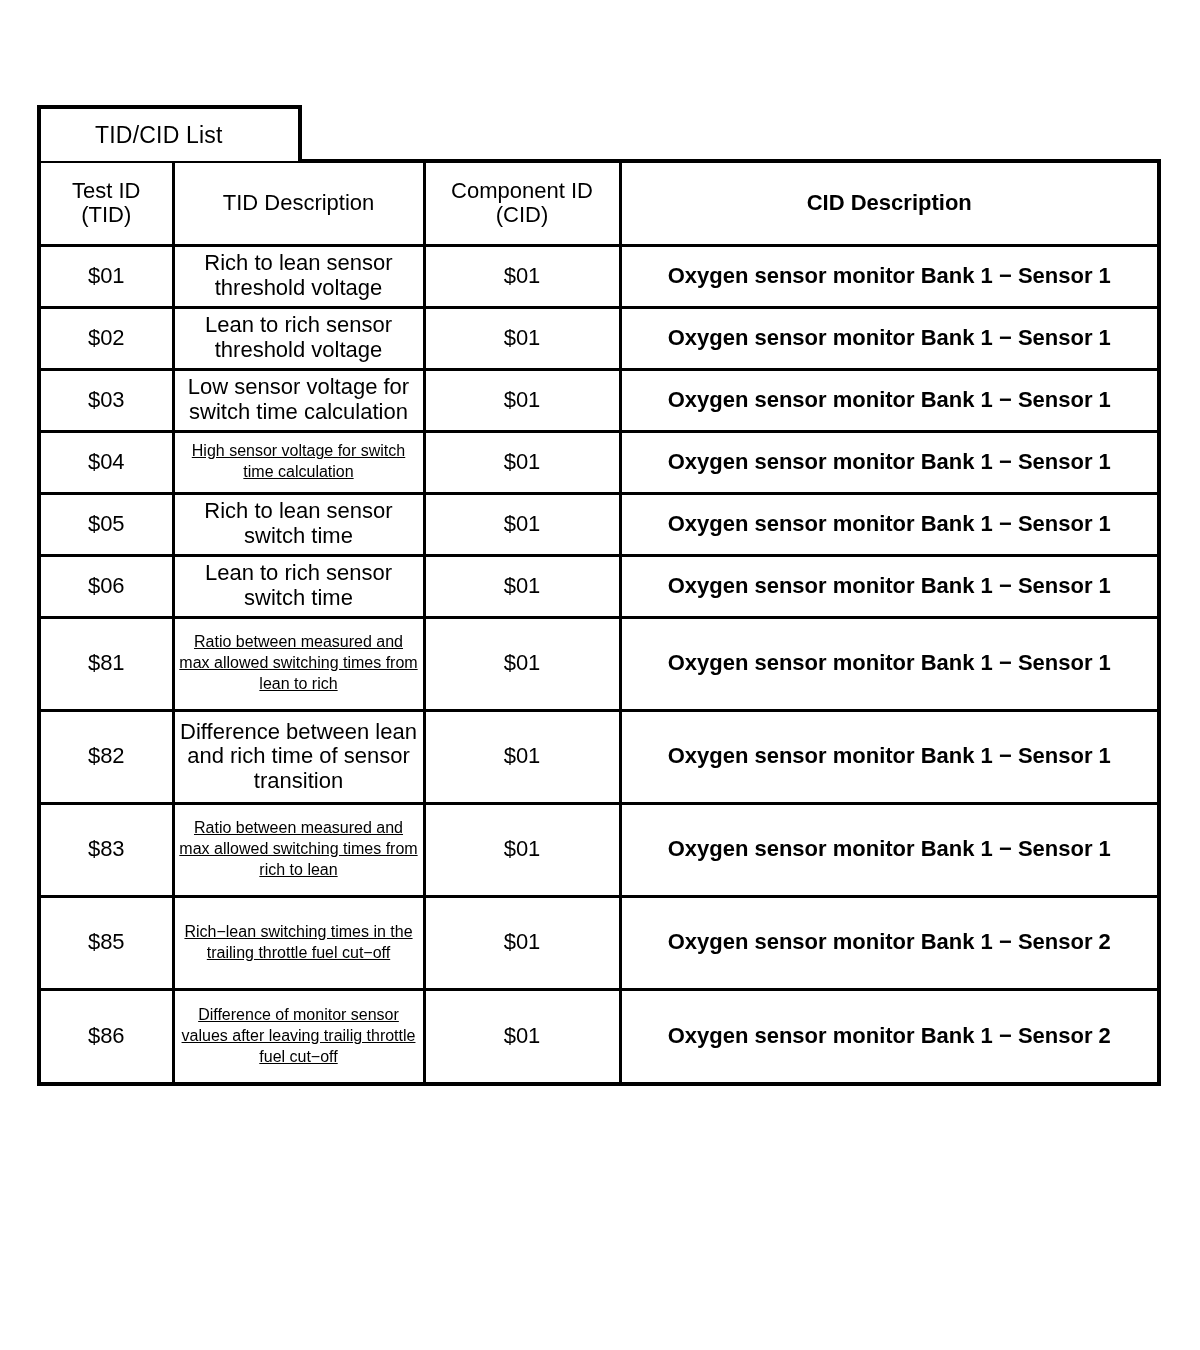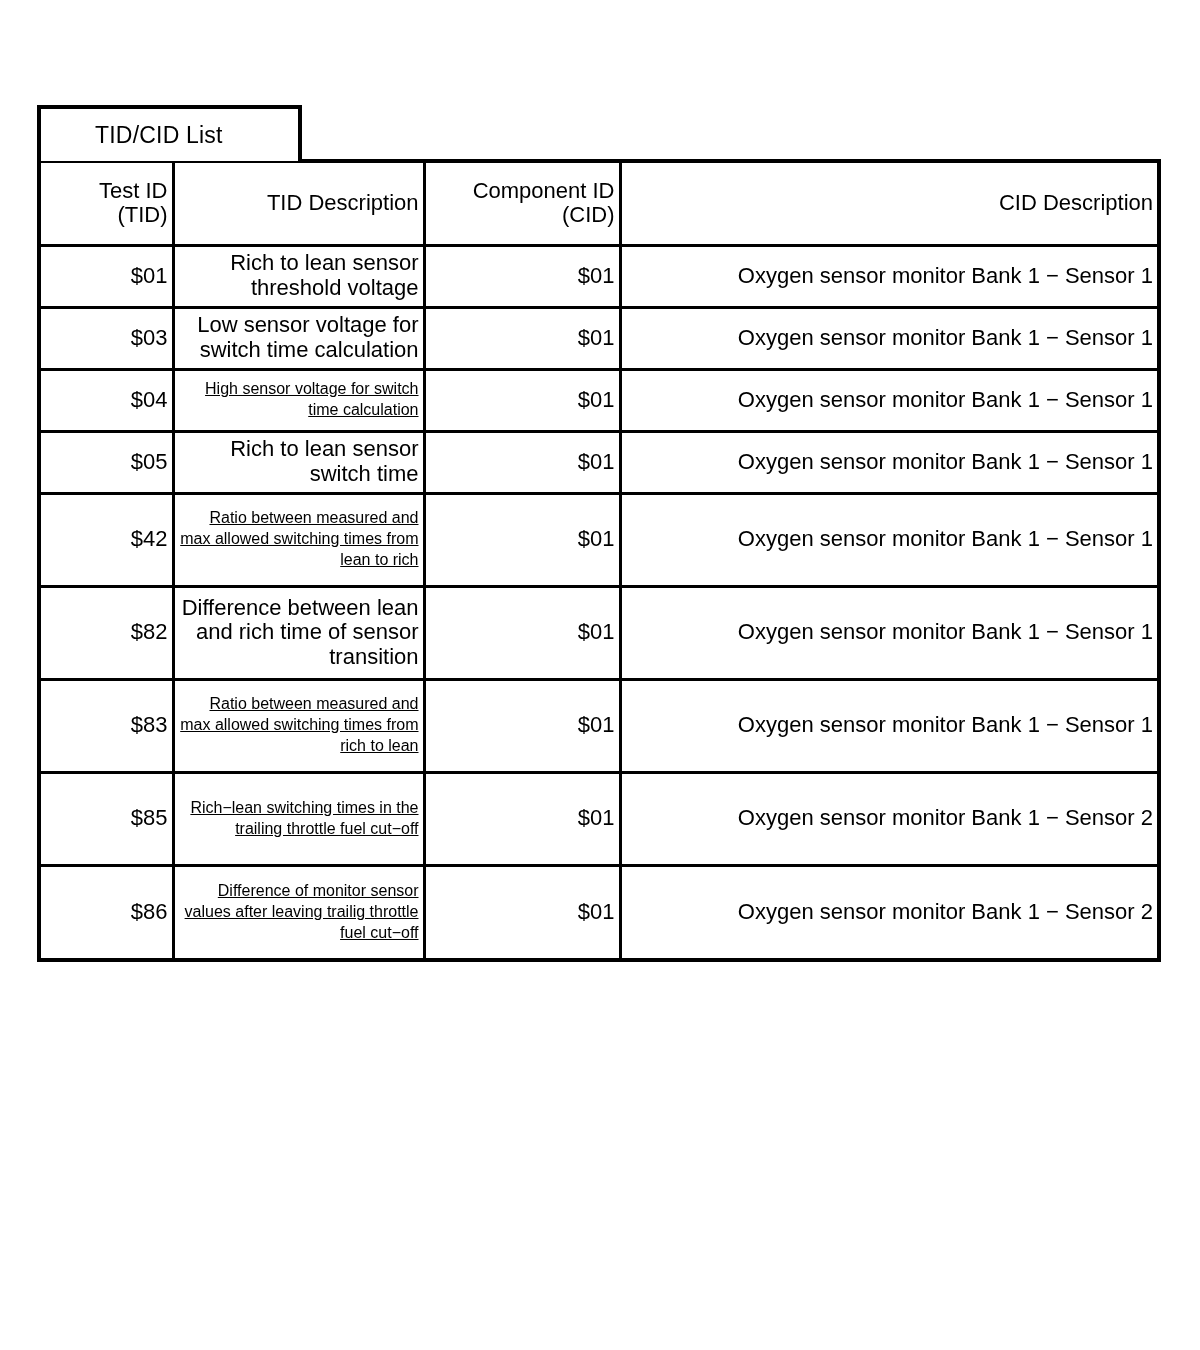--- a/index.html
+++ b/index.html
@@ -51,31 +51,31 @@
   }
 
   table.grid {
     width: 100%;
     border-collapse: collapse;
     table-layout: fixed;
   }
   table.grid td {
     border: 3px solid #000;
     background: #fff;
-    text-align: right;
+    text-align: center;
     vertical-align: middle;
     padding: 2px 4px;
     box-sizing: border-box;
     line-height: 1.12;
   }
   
   table.grid tr:first-child td { border-top: none; }
   table.grid tr:last-child td  { border-bottom: none; }
   table.grid td:first-child    { border-left: none; }
-  table.grid td:last-child     { border-right: none; }
+  table.grid td:last-child     { border-right: none; font-weight: bold; }
 
   
   col.c-tid  { width: 132px; }
   col.c-tdesc{ width: 251px; }
   col.c-cid  { width: 196px; }
   col.c-cdesc{ width: 537px; }
 
   
   tr.header-row td { height: 82px; }
   .hdr {
@@ -129,39 +129,51 @@
         </td>
       </tr>
 
     <tr class="r-short">
           <td class="tid-cell">$01</td>
           <td class="tdesc-cell sz-lg">Rich to lean sensor threshold voltage</td>
           <td class="cid-cell">$01</td>
           <td class="cdesc-cell nowrap">Oxygen sensor monitor Bank 1 − Sensor 1</td>
         </tr>
         <tr class="r-short">
+          <td class="tid-cell">$02</td>
+          <td class="tdesc-cell sz-lg">Lean to rich sensor threshold voltage</td>
+          <td class="cid-cell">$01</td>
+          <td class="cdesc-cell nowrap">Oxygen sensor monitor Bank 1 − Sensor 1</td>
+        </tr>
+        <tr class="r-short">
           <td class="tid-cell">$03</td>
           <td class="tdesc-cell sz-lg">Low sensor voltage for switch time calculation</td>
           <td class="cid-cell">$01</td>
           <td class="cdesc-cell nowrap">Oxygen sensor monitor Bank 1 − Sensor 1</td>
         </tr>
         <tr class="r-short">
           <td class="tid-cell">$04</td>
           <td class="tdesc-cell sz-sm">High sensor voltage for switch time calculation</td>
           <td class="cid-cell">$01</td>
           <td class="cdesc-cell nowrap">Oxygen sensor monitor Bank 1 − Sensor 1</td>
         </tr>
         <tr class="r-short">
           <td class="tid-cell">$05</td>
           <td class="tdesc-cell sz-lg">Rich to lean sensor switch time</td>
           <td class="cid-cell">$01</td>
           <td class="cdesc-cell nowrap">Oxygen sensor monitor Bank 1 − Sensor 1</td>
         </tr>
-        <tr class="r-tall">
-          <td class="tid-cell">$42</td>
+        <tr class="r-short">
+          <td class="tid-cell">$06</td>
+          <td class="tdesc-cell sz-lg">Lean to rich sensor switch time</td>
+          <td class="cid-cell">$01</td>
+          <td class="cdesc-cell nowrap">Oxygen sensor monitor Bank 1 − Sensor 1</td>
+        </tr>
+        <tr class="r-tall">
+          <td class="tid-cell">$81</td>
           <td class="tdesc-cell sz-sm">Ratio between measured and max allowed switching times from lean to rich</td>
           <td class="cid-cell">$01</td>
           <td class="cdesc-cell nowrap">Oxygen sensor monitor Bank 1 − Sensor 1</td>
         </tr>
         <tr class="r-tall">
           <td class="tid-cell">$82</td>
           <td class="tdesc-cell sz-lg">Difference between lean and rich time of sensor transition</td>
           <td class="cid-cell">$01</td>
           <td class="cdesc-cell nowrap">Oxygen sensor monitor Bank 1 − Sensor 1</td>
         </tr>

